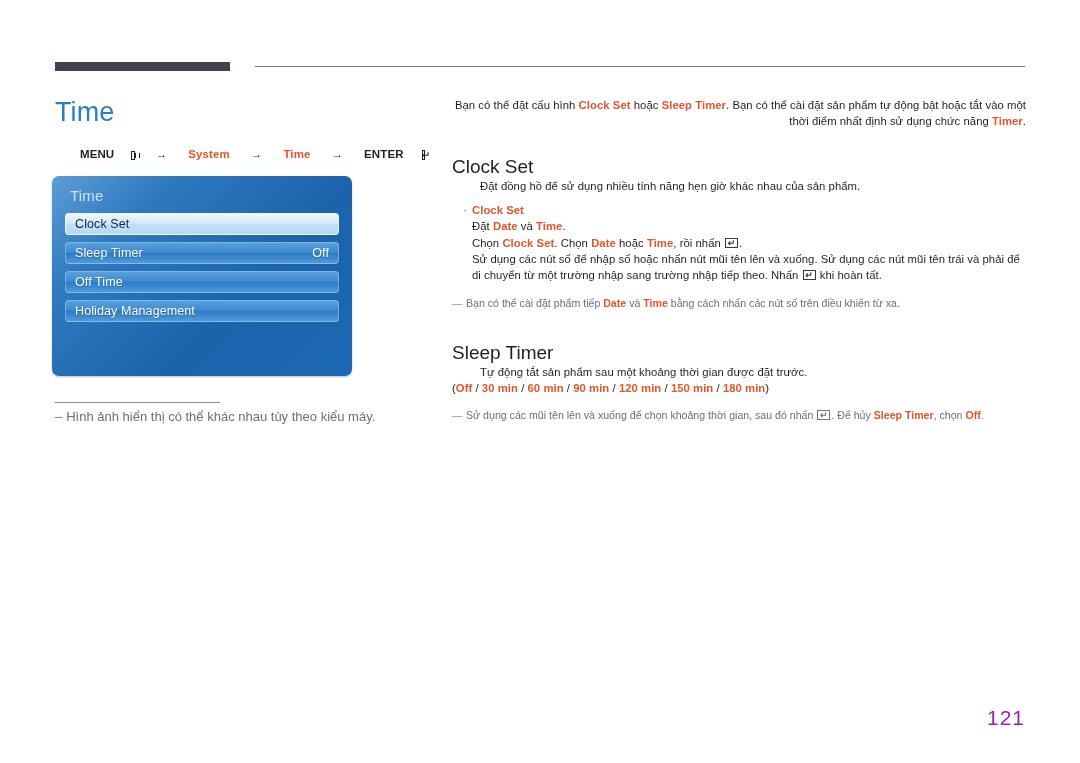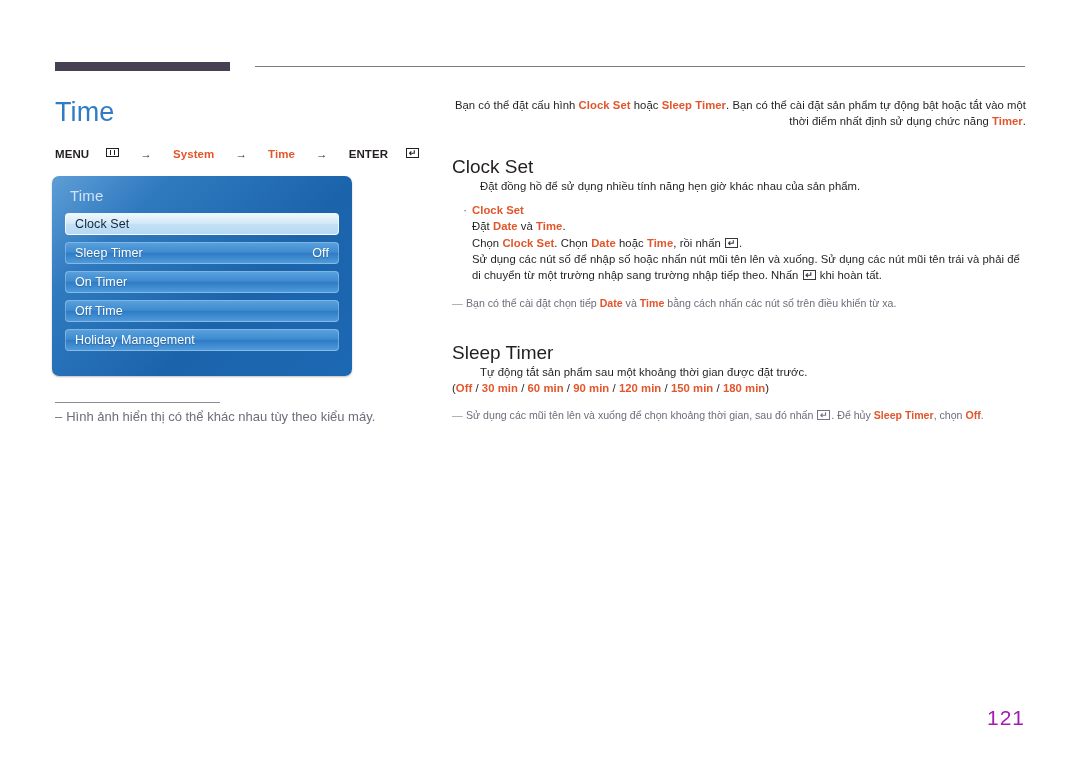--- a/index.html
+++ b/index.html
@@ -57,22 +57,23 @@
     line-height: 34px;
   }
   .breadcrumb {
     margin-top: 19px;
     font-size: 11.5px;
     font-weight: bold;
     color: #231f20;
     letter-spacing: 0.1px;
     white-space: nowrap;
     display: flex;
-    align-items: flex-start;
+    align-items: flex-end;
     gap: 16px;
+    margin-left: 25px;
   }
   .breadcrumb .accent { color: #e2562c; }
   .breadcrumb .arrow {
     color: #231f20;
     font-weight: normal;
     padding: 0 5px;
   }
   .menu-glyph {
     display: inline-block;
     width: 13px;
@@ -312,24 +313,20 @@
   <div class="osd-item selected">
     <span>Clock Set</span>
     <span class="value"></span>
   </div>
 
   <div class="osd-item normal">
     <span>Sleep Timer</span>
     <span class="value">Off</span>
   </div>
 
-  <div class="osd-item normal">
-    <span>On Timer</span>
-    <span class="value"></span>
-  </div>
 
   <div class="osd-item normal">
     <span>Off Time</span>
     <span class="value"></span>
   </div>
 
   <div class="osd-item normal">
     <span>Holiday Management</span>
     <span class="value"></span>
   </div>
@@ -358,21 +355,21 @@
       <p class="body-text"><span>Đặt </span><span class="accent">Date</span><span> và </span><span class="accent">Time</span><span>.</span></p>
 
       <p class="body-text"><span>Chọn </span><span class="accent">Clock Set</span><span>. Chọn </span><span class="accent">Date</span><span> hoặc </span><span class="accent">Time</span><span>, rồi nhấn </span><span class="inline-enter"><span>↵</span></span><span>.</span></p>
 
       <p class="body-text"><span>Sử dụng các nút số để nhập số hoặc nhấn nút mũi tên lên và xuống. Sử dụng các nút mũi tên trái và phải để di chuyển từ một trường nhập sang trường nhập tiếp theo. Nhấn </span><span class="inline-enter"><span>↵</span></span><span> khi hoàn tất.</span></p>
     </div>
   </div>
 
   <div class="footnote">
     <span class="fdash">—</span>
-    <span><span>Bạn có thể cài đặt chọn tiếp </span><span class="faccent">Date</span><span> và </span><span class="faccent">Time</span><span> bằng cách nhấn các nút số trên điều khiển từ xa.</span></span>
+    <span><span>Bạn có thể cài đặt phẩm tiếp </span><span class="faccent">Date</span><span> và </span><span class="faccent">Time</span><span> bằng cách nhấn các nút số trên điều khiển từ xa.</span></span>
   </div>
 
   <h2 class="section-head sec-sleep">Sleep Timer</h2>
 
   <p class="body-text lead" style="margin:0;">Tự động tắt sản phẩm sau một khoảng thời gian được đặt trước.</p>
 
   <p class="body-text options-line" style="margin:0;"><span>(</span><span class="accent">Off</span><span> / </span><span class="accent">30 min</span><span> / </span><span class="accent">60 min</span><span> / </span><span class="accent">90 min</span><span> / </span><span class="accent">120 min</span><span> / </span><span class="accent">150 min</span><span> / </span><span class="accent">180 min</span><span>)</span></p>
 
   <div class="footnote">
     <span class="fdash">—</span>

